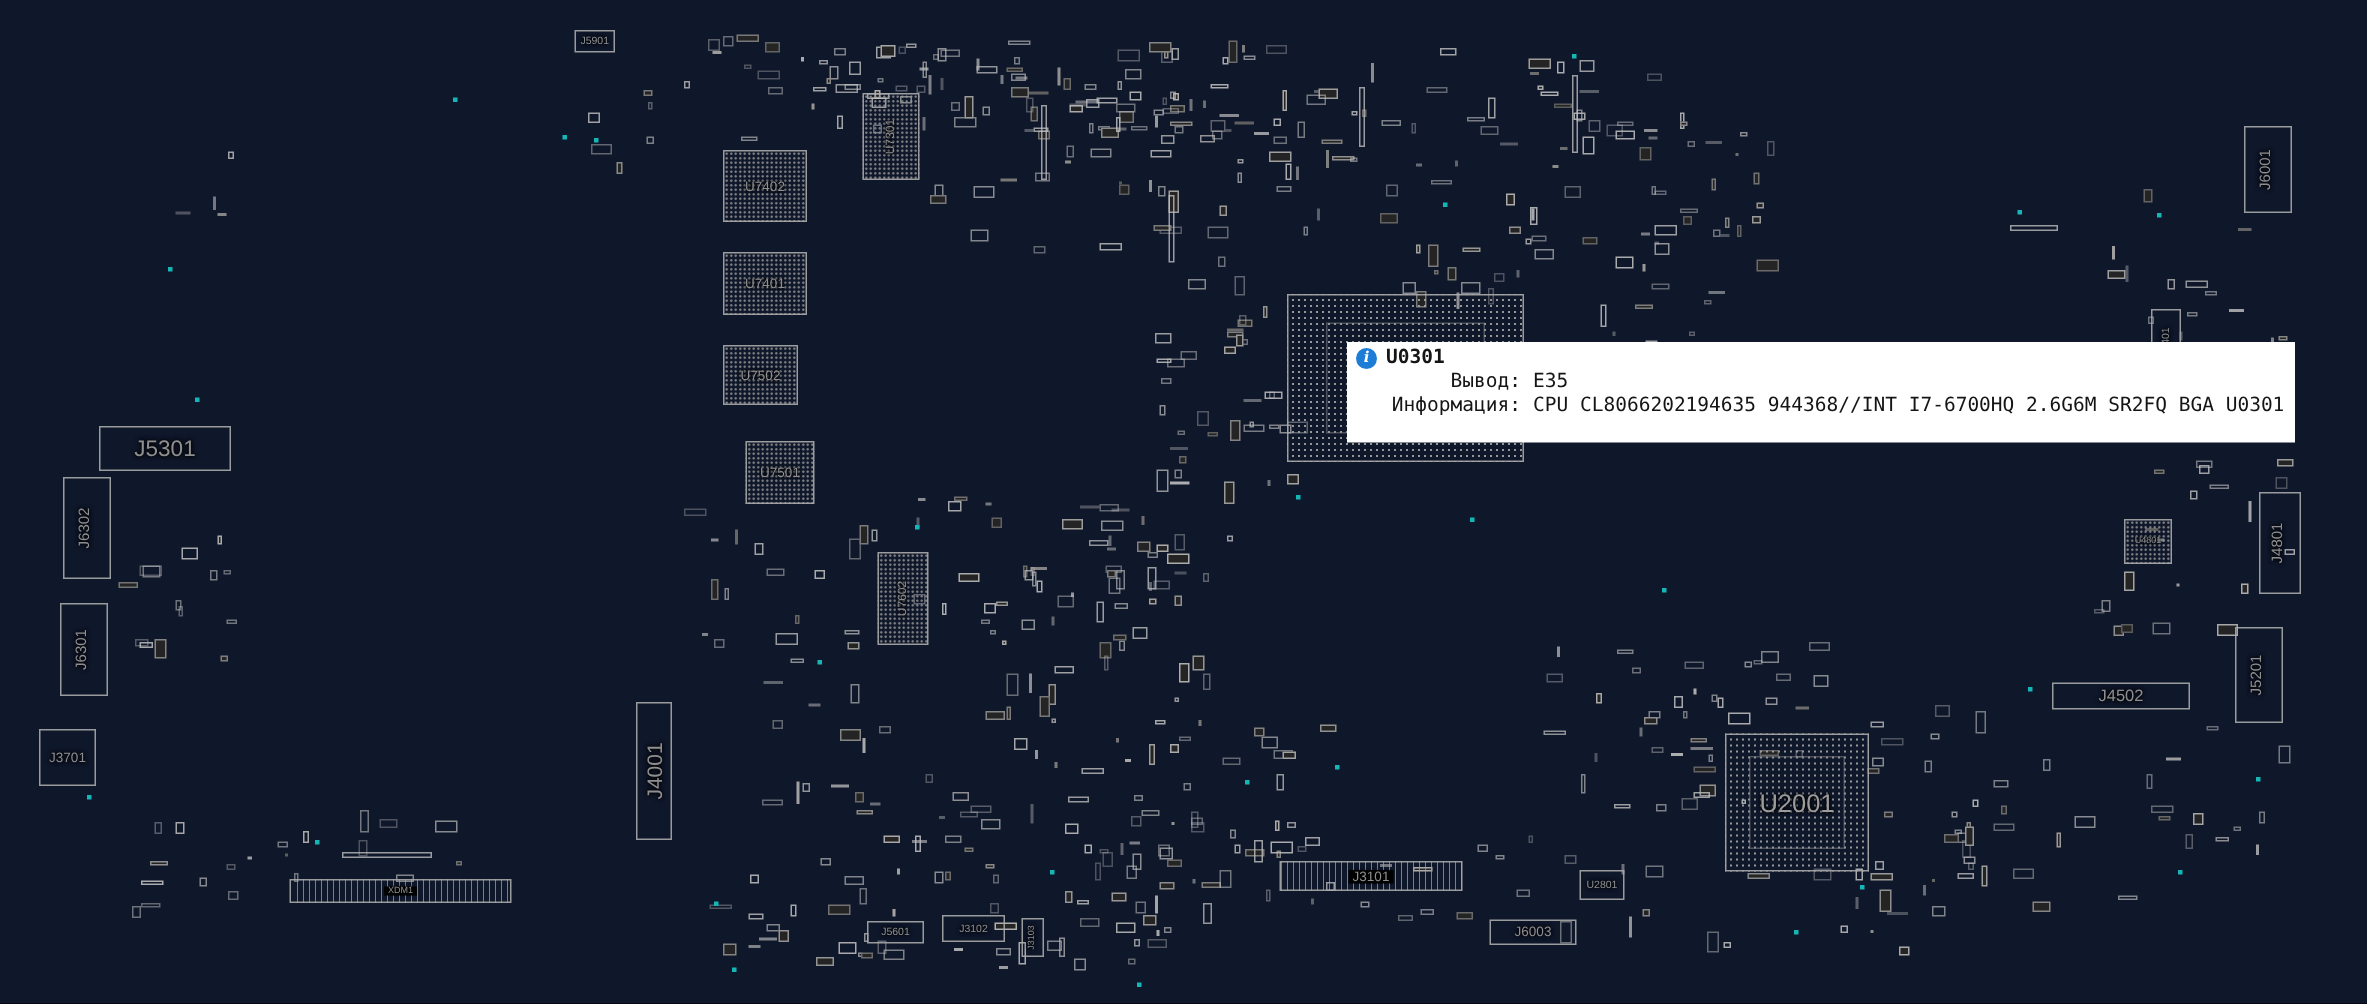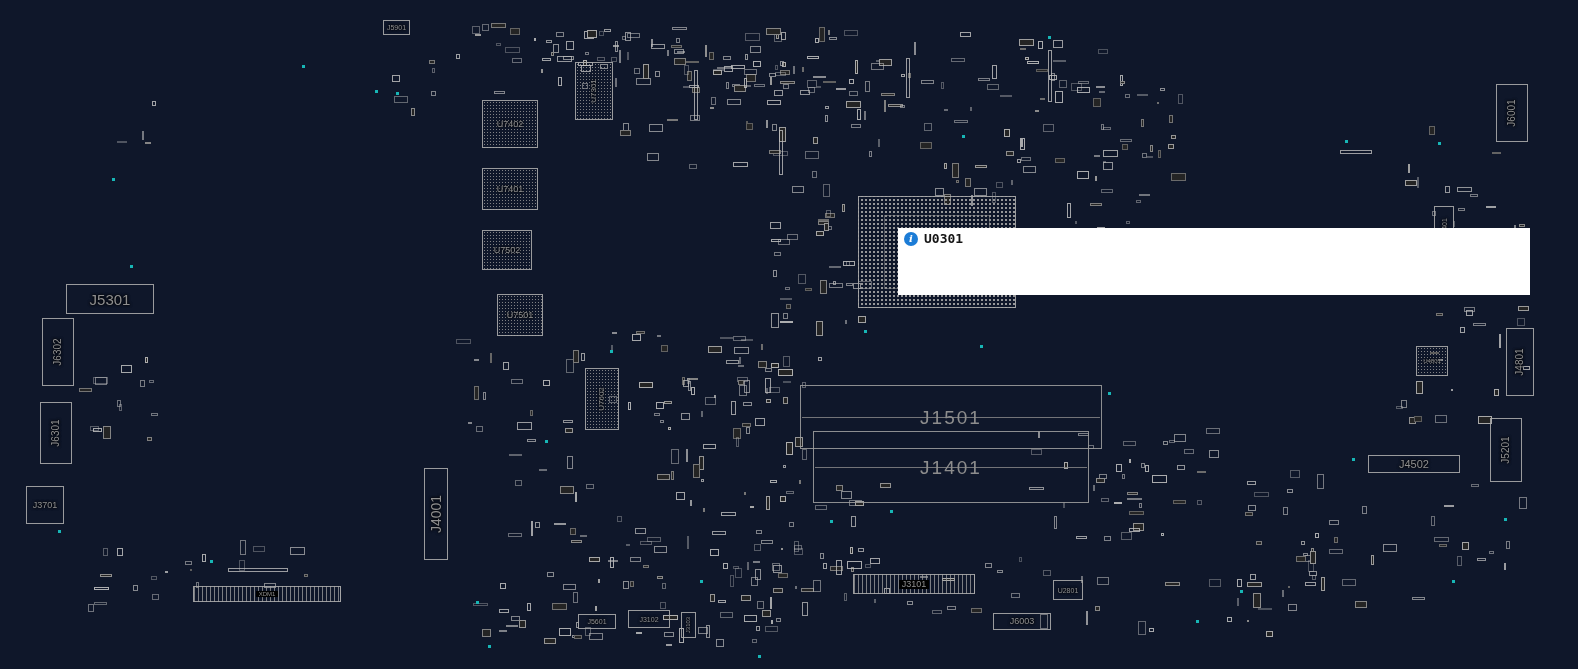--- a/index.html
+++ b/index.html
@@ -96,45 +96,40 @@
       </div>
       <div class="comp pinrow" style="left: 853px; top: 574px; width: 122px; height: 20px;">
         <span class="ref" style="font-size: 9px;">J3101</span>
       </div>
       <div class="comp connector-h" style="left: 993px; top: 613px; width: 58px; height: 17px;">
         <span class="ref" style="font-size: 9px;">J6003</span>
       </div>
       <div class="comp box" style="left: 1053px; top: 580px; width: 30px; height: 20px;">
         <span class="ref" style="font-size: 7px;">U2801</span>
       </div>
+      <div class="comp bga" style="left: 1150px; top: 489px; width: 96px; height: 92px;">
+        <span class="ref" style="font-size: 17px;">U2001</span>
+      </div>
       <div class="comp connector-h" style="left: 1368px; top: 455px; width: 92px; height: 18px;">
         <span class="ref" style="font-size: 11px;">J4502</span>
       </div>
       <div class="comp connector-v" style="left: 1490px; top: 418px; width: 32px; height: 64px;">
         <span class="ref" style="font-size: 10px;">J5201</span>
       </div>
       <div class="comp connector-v" style="left: 1506px; top: 328px; width: 28px; height: 68px;">
         <span class="ref" style="font-size: 10px;">J4801</span>
       </div>
       <div class="comp ic" style="left: 1416px; top: 346px; width: 32px; height: 30px;">
         <span class="ref" style="font-size: 6px;">U4801</span>
       </div>
       <div class="comp box-v" style="left: 1434px; top: 206px; width: 20px; height: 44px;">
         <span class="ref" style="font-size: 7px;">U3401</span>
       </div>
       <div class="comp connector-v" style="left: 1496px; top: 84px; width: 32px; height: 58px;">
         <span class="ref" style="font-size: 10px;">J6001</span>
-      </div>
-      <div class="comp slot" style="left: 800px; top: 385px; width: 302px; height: 64px;">
-        <span class="ref" style="font-size: 19px;">J1501</span>
-        <i class="slot-line"></i>
-      </div>
-      <div class="comp slot" style="left: 813px; top: 431px; width: 276px; height: 72px;">
-        <span class="ref" style="font-size: 19px;">J1401</span>
-        <i class="slot-line"></i>
       </div>
       <i class="part" style="left: 512px; top: 58px; width: 10px; height: 5px; border-color: rgba(190, 190, 190, 0.5);"></i>
       <i class="part fill" style="left: 746px; top: 74px; width: 10px; height: 8px; border-color: rgba(190, 190, 190, 0.52);"></i>
       <i class="part" style="left: 456px; top: 54px; width: 4px; height: 5px; border-color: rgba(190, 190, 190, 0.81);"></i>
       <i class="part fill" style="left: 475px; top: 34px; width: 6px; height: 2px; border-color: rgba(190, 190, 190, 0.78);"></i>
       <i class="part" style="left: 615px; top: 78px; width: 2px; height: 9px; border-color: rgba(190, 190, 190, 0.53);"></i>
       <i class="part" style="left: 651px; top: 39px; width: 2px; height: 8px; border-color: rgba(190, 190, 190, 0.71);"></i>
       <i class="part" style="left: 622px; top: 36px; width: 4px; height: 4px; border-color: rgba(190, 190, 190, 0.51);"></i>
       <i class="part" style="left: 683px; top: 86px; width: 6px; height: 2px; border-color: rgba(190, 190, 190, 0.4);"></i>
       <i class="part fill" style="left: 491px; top: 23px; width: 15px; height: 5px; border-color: rgba(190, 190, 190, 0.55);"></i>
@@ -856,15 +851,23 @@
       <i class="tp" style="left: 1504px; top: 518px; background: rgb(23, 182, 182);"></i>
       <i class="tp" style="left: 375px; top: 90px; background: rgb(23, 182, 182);"></i>
     </div>
 
   <div class="tooltip">
     <div class="tt-head">
       <span class="info-icon">i</span>
       <span class="tt-title">U0301</span>
     </div>
     <div id="tt-rows">
+        <div class="tt-row">
+          <span class="tt-label">Вывод:</span>
+          <span class="tt-value">E35</span>
+        </div>
+        <div class="tt-row">
+          <span class="tt-label">Информация:</span>
+          <span class="tt-value">CPU CL8066202194635 944368//INT I7-6700HQ 2.6G6M SR2FQ BGA U0301</span>
+        </div>
       </div>
   </div>
 </div>
 
 </body></html>

